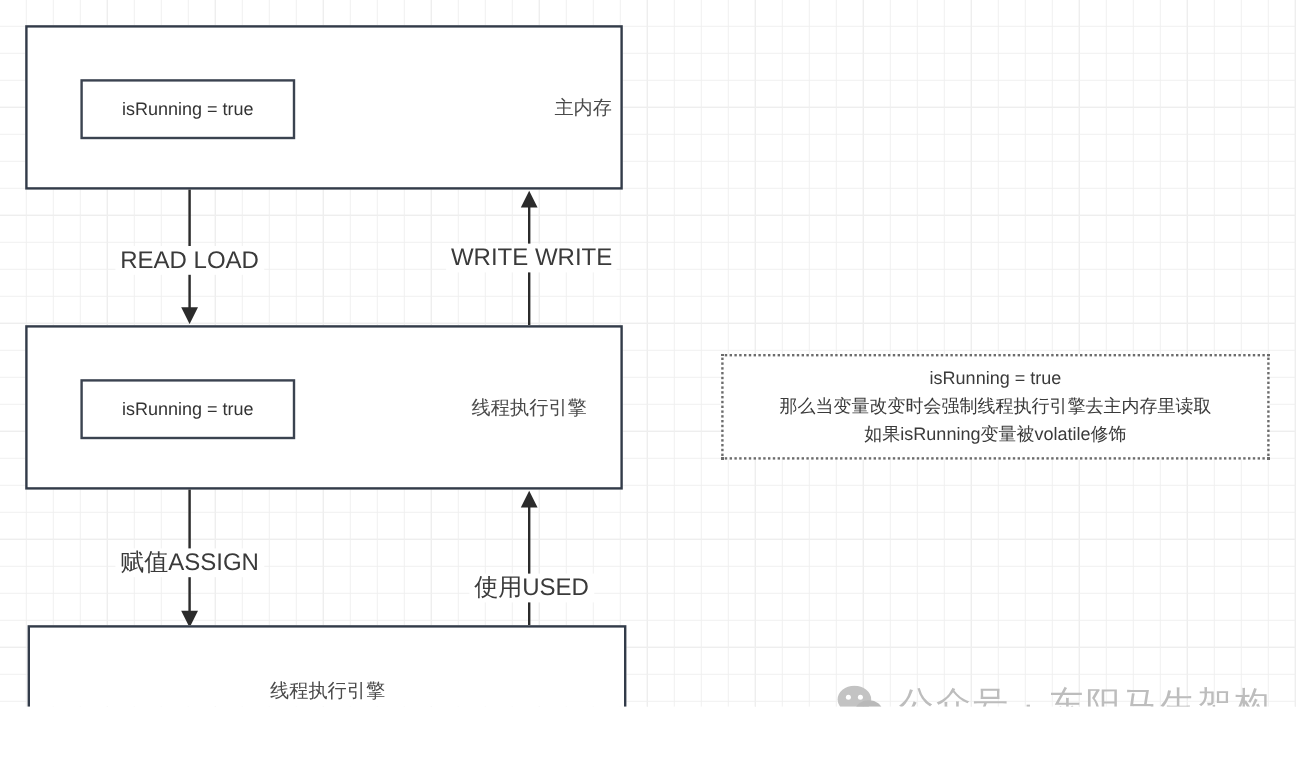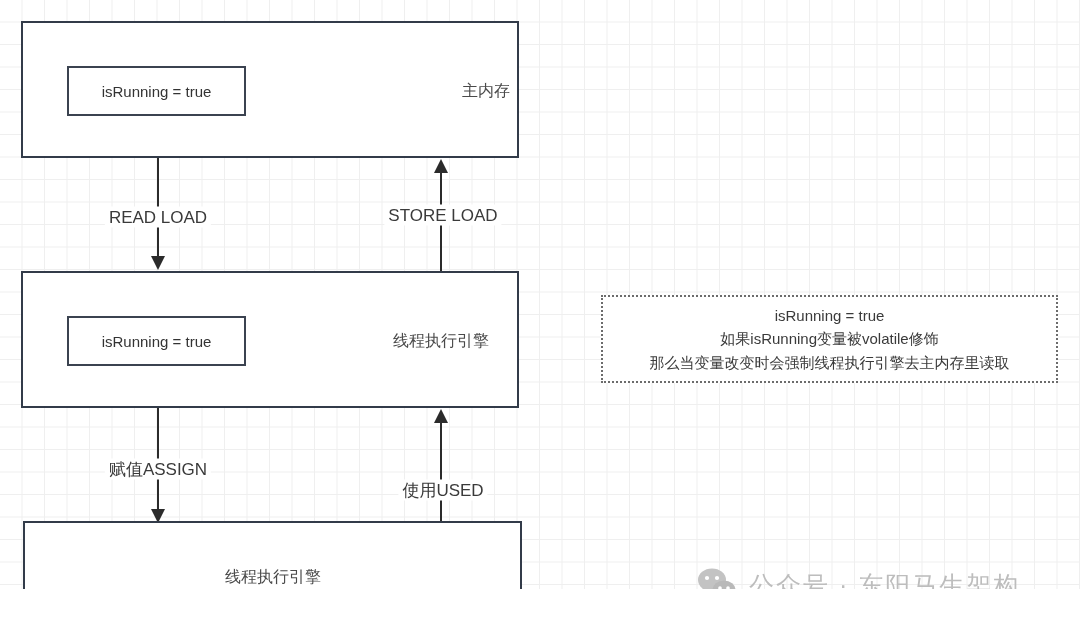--- a/index.html
+++ b/index.html
@@ -71,21 +71,21 @@
   .arrow-head.down {
     border-top: 14px solid #2b2b2b;
   }
   .arrow-head.up {
     border-bottom: 14px solid #2b2b2b;
   }
 
   .arrow-label {
     position: absolute;
     color: #3a3a3a;
-    font-size: 17px;
+    font-size: 20px;
     line-height: 1;
     white-space: nowrap;
     background: #ffffff;
     padding: 2px 4px;
     transform: translate(-50%, -50%);
   }
 
   .note-box {
     position: absolute;
     box-sizing: border-box;
@@ -100,21 +100,21 @@
     line-height: 1.55;
   }
   .note-line { white-space: nowrap; }
 
   .watermark {
     position: absolute;
     display: flex;
     align-items: center;
     gap: 10px;
     color: #bdbdbd;
-    font-size: 25px;
+    font-size: 29px;
     letter-spacing: 2px;
     white-space: nowrap;
   }
   .wechat-icon { display: block; }
 </style>
 </head>
 <body>
 
 <div id="canvas">
 
@@ -125,21 +125,21 @@
   </div>
 
   <div class="box-label" style="left:441px; top:91px;margin-left:45px;">主内存</div>
 
   <div class="arrow-line" style="left:157px; top:158px; height:99px;"></div>
   <div class="arrow-head down" style="left:151px; top:256px;"></div>
   <div class="arrow-label" style="left:158px; top:217px;">READ LOAD</div>
 
   <div class="arrow-line" style="left:440px; top:172px; height:99px;"></div>
   <div class="arrow-head up" style="left:434px; top:159px;"></div>
-  <div class="arrow-label" style="left:443px; top:215px;">STORE LOAD</div>
+  <div class="arrow-label" style="left:443px; top:215px;">WRITE WRITE</div>
 
   <div class="box" style="left:21px; top:271px; width:498px; height:137px;"></div>
 
   <div class="inner-box" style="left:67px; top:316px; width:179px; height:50px;">
     <span>isRunning = true</span>
   </div>
 
   <div class="box-label" style="left:441px; top:341px;">线程执行引擎</div>
 
   <div class="arrow-line" style="left:157px; top:408px; height:103px;"></div>
@@ -148,22 +148,22 @@
 
   <div class="arrow-line" style="left:440px; top:422px; height:99px;"></div>
   <div class="arrow-head up" style="left:434px; top:409px;"></div>
   <div class="arrow-label" style="left:443px; top:490px;">使用USED</div>
 
   <div class="box" style="left:23px; top:521px; width:499px; height:95px;"></div>
   <div class="box-label" style="left:273px; top:567px;margin-top:10px;">线程执行引擎</div>
 
   <div class="note-box" style="left:601px; top:295px; width:457px; height:88px;">
     <span class="note-line">isRunning = true</span>
+    <span class="note-line">那么当变量改变时会强制线程执行引擎去主内存里读取</span>
     <span class="note-line">如果isRunning变量被volatile修饰</span>
-    <span class="note-line">那么当变量改变时会强制线程执行引擎去主内存里读取</span>
   </div>
 
   <div class="watermark" style="left:697px; top:568px;">
     <span>
       <svg class="wechat-icon" width="42" height="34" viewBox="0 0 42 34">
         <ellipse cx="15" cy="12" rx="14" ry="11.5" fill="#c3c3c3"></ellipse>
         <polygon points="6,20 4,28 11,23" fill="#c3c3c3"></polygon>
         <circle cx="10" cy="10" r="2.1" fill="#ffffff"></circle>
         <circle cx="20" cy="10" r="2.1" fill="#ffffff"></circle>
         <ellipse cx="27" cy="22" rx="11.5" ry="9.5" fill="#b9b9b9"></ellipse>

